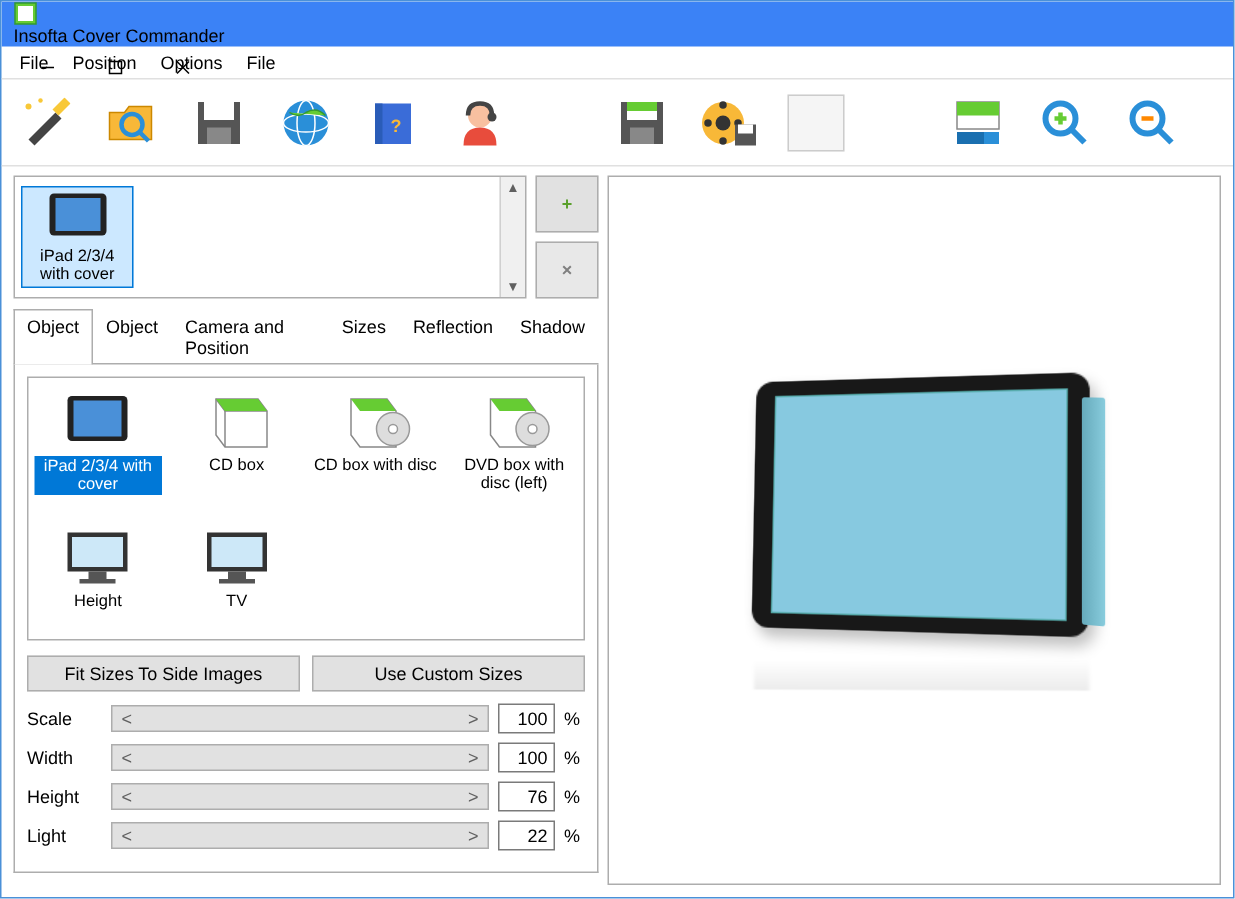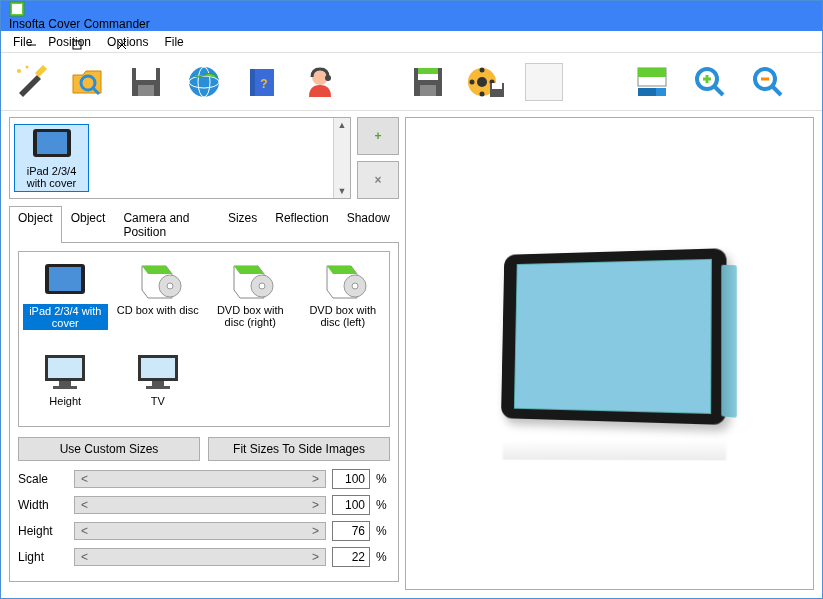--- a/index.html
+++ b/index.html
@@ -251,48 +251,48 @@
                 <svg width="52" height="40">
                   <rect x="6" y="3" width="40" height="30" rx="3" fill="#222"></rect>
                   <rect x="10" y="6" width="32" height="24" fill="#4a90d8"></rect>
                 </svg>
               </div>
               <div class="glbl">iPad 2/3/4 with cover</div>
             </div>
             <div class="gitem">
               <div class="gicn">
                 <svg width="52" height="42">
+                  <path d="M12 6 L40 6 L46 14 L46 38 L18 38 L12 30 Z" fill="#fff" stroke="#888"></path>
+                  <path d="M12 6 L18 14 L46 14" fill="none" stroke="#888"></path>
+                  <path d="M18 14 L18 38" stroke="#888"></path>
+                  <path d="M12 6 L40 6 L46 14 L18 14 Z" fill="#6c3"></path>
+                </svg>
+              </div>
+              <div class="glbl">CD box</div>
+            </div>
+            <div class="gitem">
+              <div class="gicn">
+                <svg width="52" height="42">
                   <path d="M10 6 L34 6 L40 14 L40 38 L16 38 L10 30 Z" fill="#fff" stroke="#888"></path>
                   <path d="M10 6 L34 6 L40 14 L16 14 Z" fill="#6c3"></path>
                   <circle cx="38" cy="26" r="11" fill="#ddd" stroke="#999"></circle>
                   <circle cx="38" cy="26" r="3" fill="#fff" stroke="#999"></circle>
                 </svg>
               </div>
               <div class="glbl">CD box with disc</div>
             </div>
             <div class="gitem">
               <div class="gicn">
                 <svg width="52" height="42">
                   <path d="M10 6 L34 6 L40 14 L40 38 L16 38 L10 30 Z" fill="#fff" stroke="#888"></path>
                   <path d="M10 6 L34 6 L40 14 L16 14 Z" fill="#6c3"></path>
                   <circle cx="38" cy="26" r="11" fill="#ddd" stroke="#999"></circle>
                   <circle cx="38" cy="26" r="3" fill="#fff" stroke="#999"></circle>
                 </svg>
               </div>
-              <div class="glbl">DVD box with disc (right)</div>
-            </div>
-            <div class="gitem">
-              <div class="gicn">
-                <svg width="52" height="42">
-                  <path d="M10 6 L34 6 L40 14 L40 38 L16 38 L10 30 Z" fill="#fff" stroke="#888"></path>
-                  <path d="M10 6 L34 6 L40 14 L16 14 Z" fill="#6c3"></path>
-                  <circle cx="38" cy="26" r="11" fill="#ddd" stroke="#999"></circle>
-                  <circle cx="38" cy="26" r="3" fill="#fff" stroke="#999"></circle>
-                </svg>
-              </div>
               <div class="glbl">DVD box with disc (left)</div>
             </div>
             <div class="gitem">
               <div class="gicn">
                 <svg width="52" height="42">
                   <rect x="6" y="4" width="40" height="26" fill="#333"></rect>
                   <rect x="9" y="7" width="34" height="20" fill="#cde8f8"></rect>
                   <rect x="20" y="30" width="12" height="5" fill="#555"></rect>
                   <rect x="14" y="35" width="24" height="3" fill="#555"></rect>
                 </svg>
@@ -306,22 +306,22 @@
                   <rect x="9" y="7" width="34" height="20" fill="#cde8f8"></rect>
                   <rect x="20" y="30" width="12" height="5" fill="#555"></rect>
                   <rect x="14" y="35" width="24" height="3" fill="#555"></rect>
                 </svg>
               </div>
               <div class="glbl">TV</div>
             </div>
           </div>
 
         <div class="btn-row">
+          <button class="pbtn">Fit Sizes To Side Images</button>
           <button class="pbtn">Use Custom Sizes</button>
-          <button class="pbtn">Fit Sizes To Side Images</button>
         </div>
 
         <div class="slider-row">
           <span class="slabel">Scale</span>
           <div class="strack">
               <span>&lt;</span>
               <span>&gt;</span>
             </div>
           <input class="sval" value="100" style="">
           <span class="spct">%</span>

